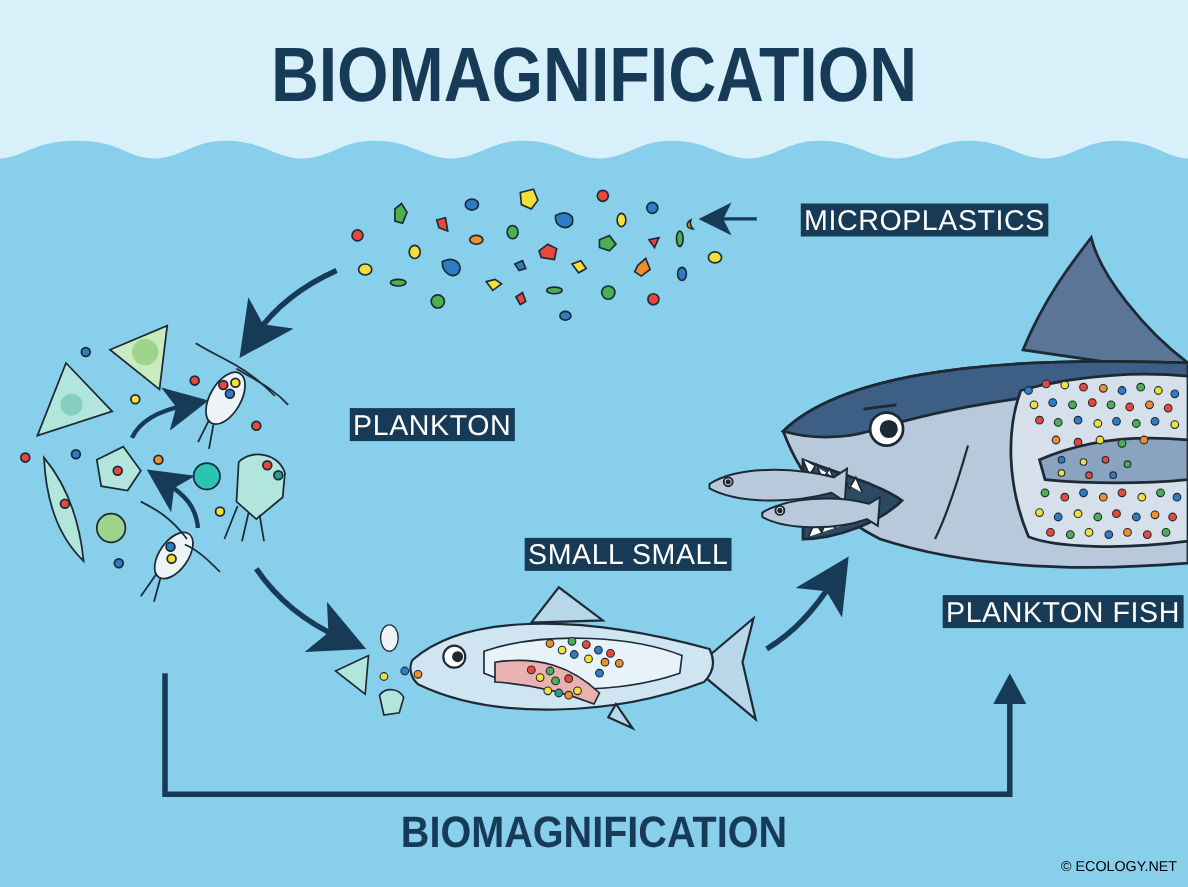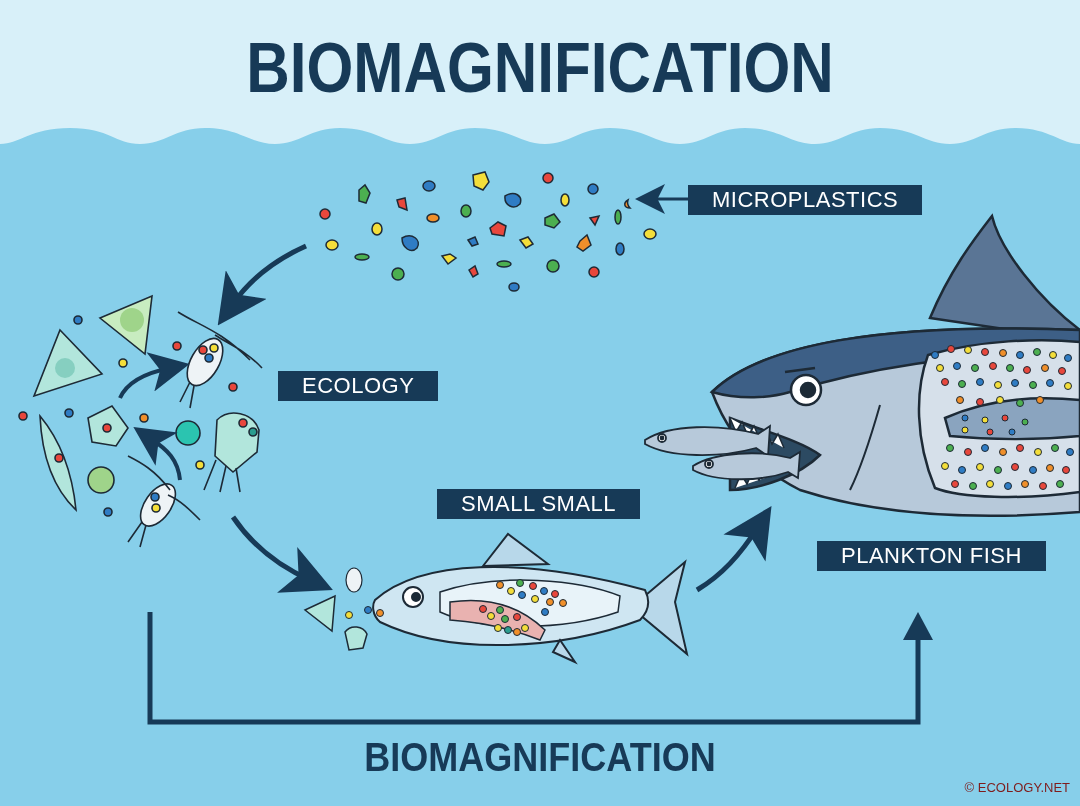--- a/index.html
+++ b/index.html
@@ -6,29 +6,29 @@
   body { width:1080px; height:806px; overflow:hidden; background:#87cfea; font-family:"Liberation Sans", sans-serif; }
   .stage { position:relative; width:1080px; height:806px; overflow:hidden; }
   .stage svg.bg { position:absolute; left:0; top:0; }
   .title {
     position:absolute; left:0; top:28px; width:1080px; text-align:center;
     font-family:"Liberation Sans", sans-serif; font-weight:700; font-size:70px;
     letter-spacing:0px; color:#173a57; transform:scaleX(0.86); transform-origin:center;
   }
   .label {
     position:absolute; background:#173a57; color:#ffffff;
-    font-family:"Liberation Sans", sans-serif; font-size:22px; line-height:30px;
-    padding:0 24px; white-space:nowrap; letter-spacing:0.5px;
+    font-family:"Liberation Sans", sans-serif; font-size:26px; line-height:30px;
+    padding:0 3px; white-space:nowrap; letter-spacing:0.5px;margin-left:40px;
   }
   .bottom-title {
     position:absolute; left:0; top:735px; width:1080px; text-align:center;
     font-weight:700; font-size:40px; color:#173a57; transform:scaleX(0.9); transform-origin:center;
   }
   .credit {
-    position:absolute; right:10px; top:780px; font-size:13px; color:#7f1d1d;
+    position:absolute; right:10px; top:780px; font-size:13px; color:#000000;
   }
 </style>
 </head>
 <body>
 
 <div class="stage">
 
   <svg class="bg" width="1080" height="806" viewBox="0 0 1080 806">
     <defs>
       <marker id="ah" markerWidth="10" markerHeight="10" refX="5" refY="5" orient="auto" markerUnits="strokeWidth">
@@ -246,19 +246,19 @@
         <circle cx="709" cy="464" r="1.5" fill="#1d2a36"></circle>
     </g>
 
     <path d="M150,612 L150,722 L918,722 L918,620" fill="none" stroke="#173a57" stroke-width="5"></path>
     <path d="M903,640 L918,612 L933,640 Z" fill="#173a57"></path>
   </svg>
 
   <div class="title">BIOMAGNIFICATION</div>
 
   <div class="label" style="left:688px; top:185px;">MICROPLASTICS</div>
-  <div class="label" style="left:278px; top:371px;">ECOLOGY</div>
+  <div class="label" style="left:278px; top:371px;">PLANKTON</div>
   <div class="label" style="left:437px; top:489px;">SMALL SMALL</div>
   <div class="label" style="left:817px; top:541px;">PLANKTON FISH</div>
 
   <div class="bottom-title">BIOMAGNIFICATION</div>
   <div class="credit">© ECOLOGY.NET</div>
 </div>
 
 </body></html>

